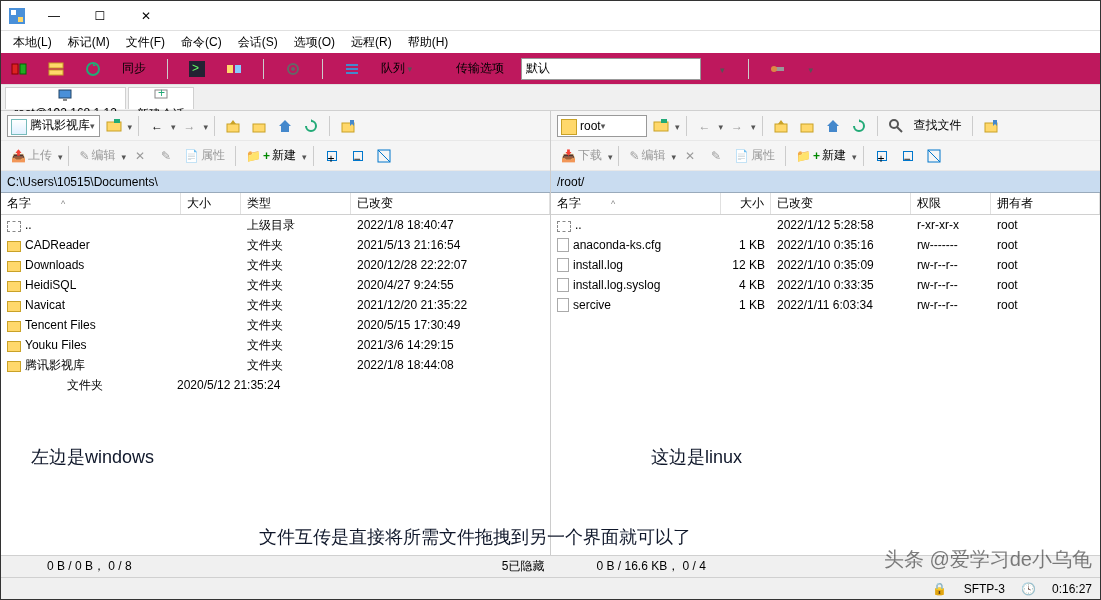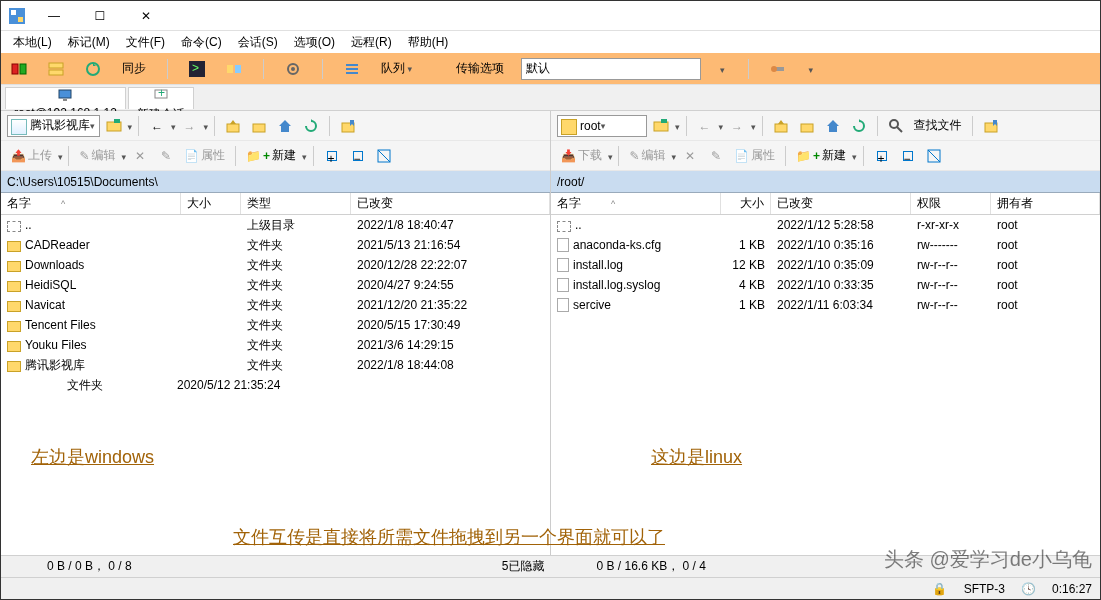--- a/index.html
+++ b/index.html
@@ -6,21 +6,21 @@
 body { background: #fff; width: 1101px; height: 600px; overflow: hidden; position: relative; border: 1px solid #333; }
 
 .titlebar { height: 30px; display: flex; align-items: center; padding: 0 0 0 8px; background: #fff; border-bottom: 1px solid #e0e0e0; }
 .titlebar .app-icon { width: 16px; height: 16px; margin-right: 6px; }
 .titlebar .title-text { flex: 1; }
 .titlebar .win-btn { width: 46px; height: 30px; display: flex; align-items: center; justify-content: center; }
 
 .menubar { height: 22px; display: flex; align-items: center; padding: 0 6px; gap: 4px; }
 .menubar span { padding: 2px 6px; cursor: default; }
 
-.toolbar1 { height: 32px; display: flex; align-items: center; padding: 2px 6px; gap: 13px; border-bottom: 1px solid #e0e0e0; background: #fdba74; }
+.toolbar1 { height: 32px; display: flex; align-items: center; padding: 2px 6px; gap: 13px; border-bottom: 1px solid #e0e0e0; background: #be185d; }
 .tb-btn { width: 24px; height: 24px; display: inline-flex; align-items: center; justify-content: center; border: 1px solid transparent; }
 .sep { width: 1px; height: 20px; background: #ccc; margin: 0 4px; }
 .tb-label { padding: 0 4px; }
 .tb-combo { height: 22px; border: 1px solid #999; background: #fff; width: 180px; padding: 0 4px; display: flex; align-items: center; }
 .tb-drop::after { content: " ▾"; color: #555; font-size: 9px; }
 
 .tabbar { height: 26px; display: flex; align-items: center; background: #f0f0f0; border-bottom: 1px solid #d0d0d0; padding-left: 4px; gap: 2px; }
 .tab { height: 22px; display: flex; align-items: center; padding: 0 8px; background: #fff; border: 1px solid #d0d0d0; border-bottom: none; gap: 4px; flex-direction: column; }
 .tab .close-x { color: #888; padding: 0 2px; }
 
@@ -43,21 +43,21 @@
 .list-header { height: 22px; display: flex; background: #fff; border-bottom: 1px solid #d0d0d0; justify-content: center; }
 .list-header > div { padding: 2px 6px; border-right: 1px solid #e0e0e0; display: flex; align-items: center; }
 .list-body { flex: 1; overflow-y: auto; background: #fff; position: relative; }
 .row { height: 20px; display: flex; align-items: center; }
 .row > div { padding: 0 6px; overflow: hidden; white-space: nowrap; }
 .cell-icon { width: 16px; height: 16px; margin-right: 4px; display: inline-block; vertical-align: middle; }
 .fold { background: #ffd86b; border: 1px solid #c9a227; width: 14px; height: 11px; margin-top: 2px; }
 .file { background: #fff; border: 1px solid #aaa; width: 12px; height: 14px; }
 .up { border: 1px dashed #888; width: 14px; height: 11px; margin-top: 2px; position: relative; }
 
-.annot { position: absolute; color: #a16207; font-size: 18px; font-weight: 400; pointer-events: none; text-decoration: underline; }
+.annot { position: absolute; color: #0f172a; font-size: 18px; font-weight: 400; pointer-events: none; }
 
 .statusbar { position: absolute; bottom: 22px; left: 0; right: 0; height: 22px; display: flex; background: #f0f0f0; border-top: 1px solid #d0d0d0; }
 .statusbar > div { flex: 1; padding: 2px 6px; display: flex; align-items: center; margin-left: 40px; }
 .statusbar > div:first-child { justify-content: space-between; }
 
 .bottombar { position: absolute; bottom: 0; left: 0; right: 0; height: 22px; display: flex; justify-content: flex-end; align-items: center; background: #f0f0f0; border-top: 1px solid #d0d0d0; padding: 0 8px; gap: 16px; }
 .lock { color: #c9a227; }
 .watermark { position: absolute; bottom: 26px; right: 8px; font-size: 20px; color: rgba(0,0,0,0.5); font-weight: 500; pointer-events: none; }
 
 .sq { width: 10px; height: 10px; }
@@ -460,21 +460,21 @@
           <div style="width:50px;text-align:right">1 KB</div>
           <div style="width:140px">2022/1/11 6:03:34</div>
           <div style="width:80px">rw-r--r--</div>
           <div style="flex:1">root</div>
         </div>
         <div class="annot" style="left:100px;top:230px">这边是linux</div>
       </div>
   </div>
 </div>
 
-<div class="annot" style="left:232px;bottom:50px">文件互传是直接将所需文件拖拽到另一个界面就可以了</div>
+<div class="annot" style="left:258px;bottom:50px">文件互传是直接将所需文件拖拽到另一个界面就可以了</div>
 
 <div class="statusbar">
   <div>
       <span>0 B / 0 B，  0 / 8</span>
       <span>5已隐藏</span>
     </div>
   <div>
       <span>0 B / 16.6 KB，  0 / 4</span>
     </div>
 </div>

